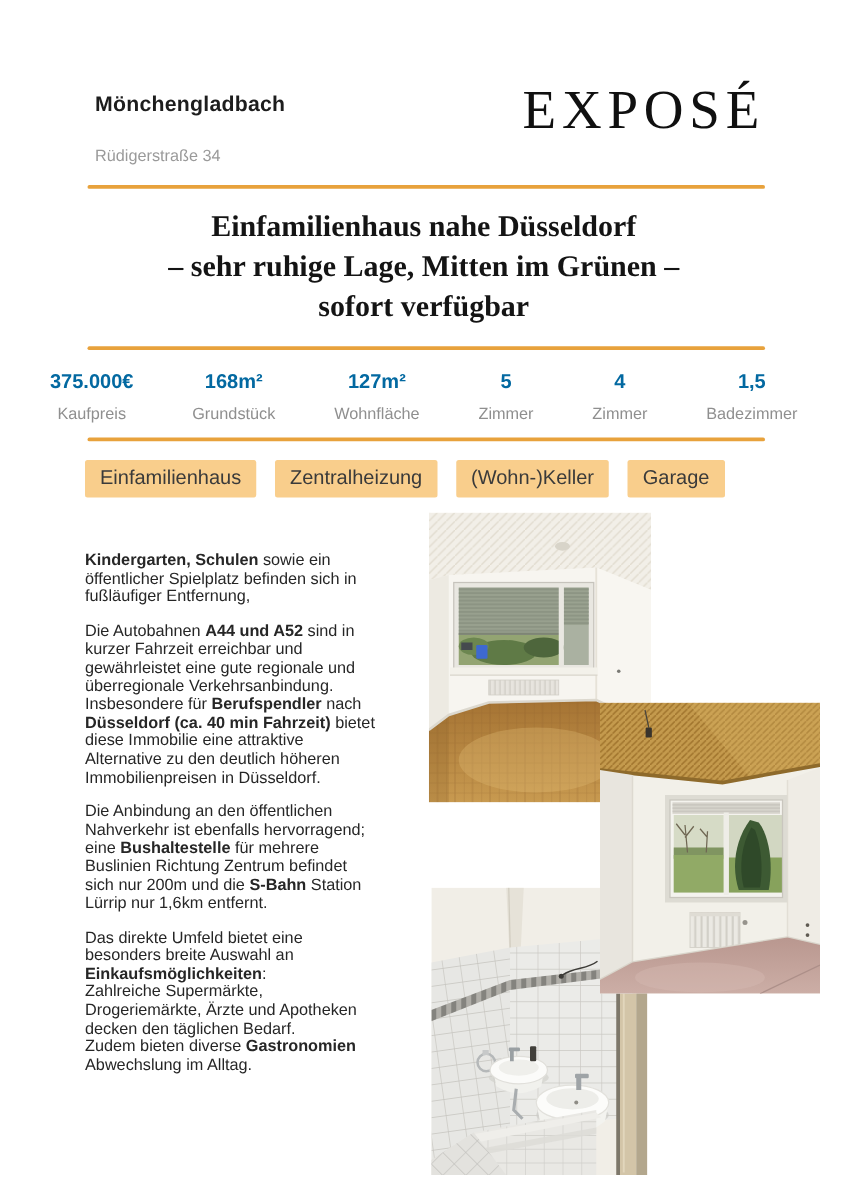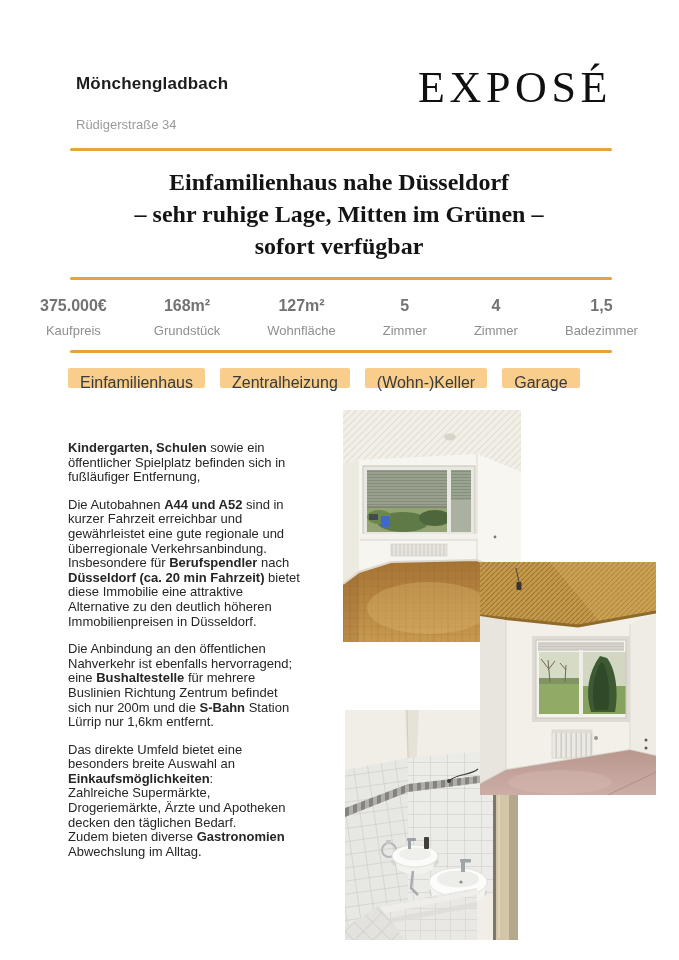--- a/index.html
+++ b/index.html
@@ -12,25 +12,25 @@
   .brand{font-family:"Liberation Serif", serif;font-weight:normal;font-size:44px;color:#101010;
          letter-spacing:.105em;text-align:right;}
   
   .rule{position:absolute;left:70px;width:542px;height:3px;background:#E8A23C;border-radius:2px;}
   
   .title{left:48px;width:582px;text-align:center;font-family:"Liberation Serif", serif;
          font-weight:bold;font-size:24px;line-height:32px;color:#141414;}
   
   .stats{left:40px;width:598px;display:flex;justify-content:space-between;}
   .stat{text-align:center;}
-  .stat .sv{font-size:16px;font-weight:bold;color:#737373;}
+  .stat .sv{font-size:16px;font-weight:bold;color:#0369a1;}
   .stat .sl{font-size:13px;color:#8f8f8f;margin-top:8px;}
   
   .tags{left:68px;display:flex;gap:15px;}
-  .tag{background:#F9CE8C;color:#3a3a3a;font-size:16px;line-height:30px;height:20px;
+  .tag{background:#F9CE8C;color:#3a3a3a;font-size:16px;line-height:30px;height:30px;
        padding:0 12px;border-radius:2px;white-space:nowrap;}
   
   .copy{left:68px;top:441px;width:282px;}
   .copy p{margin:0 0 13px 0;font-size:13px;line-height:14.6px;color:#262626;white-space:pre-line;}
   .copy b{font-weight:bold;}
   
   .photo{position:absolute;overflow:hidden;}
   .photo svg{display:block;}
   .ph1{left:343px;top:410px;width:178px;height:232px;z-index:1;}
   .ph2{left:480px;top:562px;width:176px;height:233px;z-index:3;}
@@ -95,21 +95,21 @@
 
   <div class="abs copy">
     <p><b>Kindergarten, Schulen</b><span> sowie ein
 öffentlicher Spielplatz befinden sich in
 fußläufiger Entfernung,</span></p>
     <p><span>Die Autobahnen </span><b>A44 und A52</b><span> sind in
 kurzer Fahrzeit erreichbar und
 gewährleistet eine gute regionale und
 überregionale Verkehrsanbindung.
 Insbesondere für </span><b>Berufspendler</b><span> nach
-</span><b>Düsseldorf (ca. 20 min Fahrzeit)</b><span> bietet
+</span><b>Düsseldorf (ca. 40 min Fahrzeit)</b><span> bietet
 diese Immobilie eine attraktive
 Alternative zu den deutlich höheren
 Immobilienpreisen in Düsseldorf.</span></p>
     <p><span>Die Anbindung an den öffentlichen
 Nahverkehr ist ebenfalls hervorragend;
 eine </span><b>Bushaltestelle</b><span> für mehrere
 Buslinien Richtung Zentrum befindet
 sich nur 200m und die </span><b>S-Bahn</b><span> Station
 Lürrip nur 1,6km entfernt.</span></p>
     <p><span>Das direkte Umfeld bietet eine

